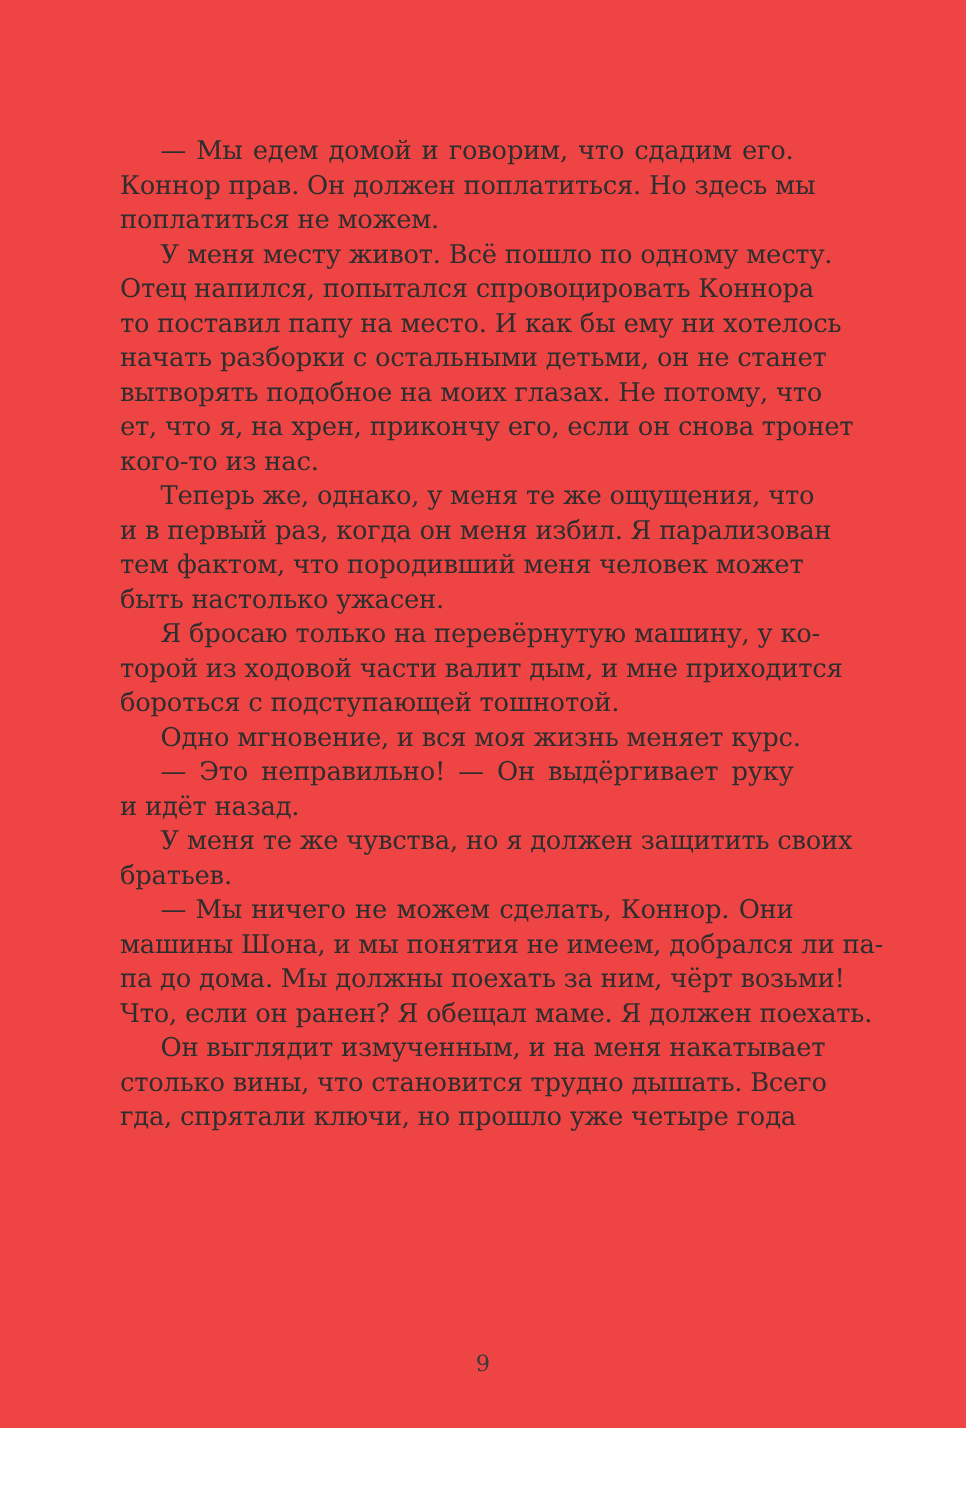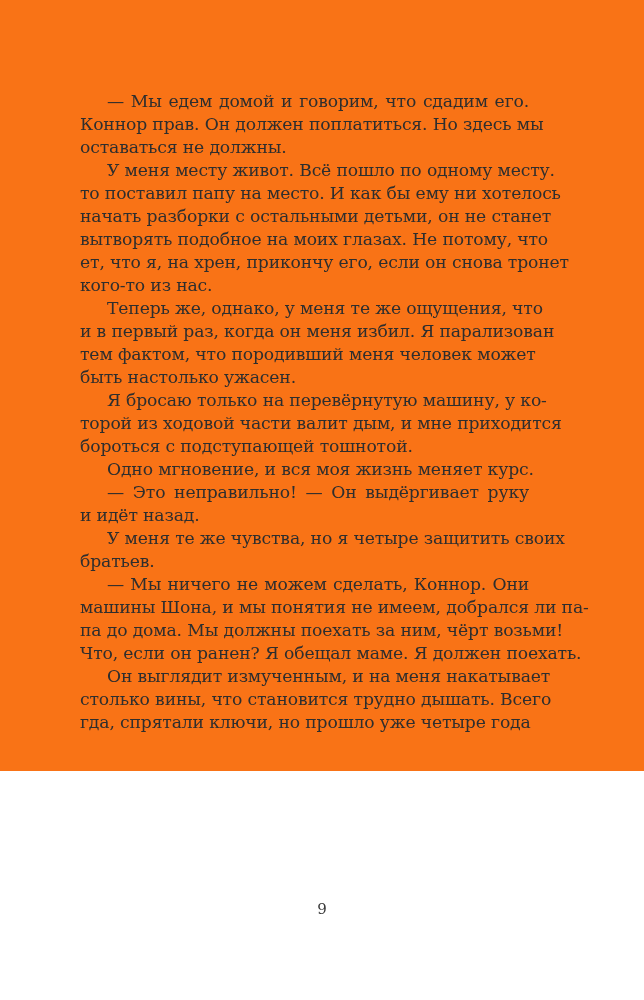--- a/index.html
+++ b/index.html
@@ -10,22 +10,22 @@
     body {
       width: 644px;
       height: 1000px;
       position: relative;
       overflow: hidden;
     }
     .page {
       position: absolute;
       left: 0; top: 0;
       width: 644px;
-      height: 771px;
-      background: #f97316;
+      height: 952px;
+      background: #ef4444;
     }
     .text-block {
       position: absolute;
       left: 80px;
       top: 90px;
       width: 449px;
       font-family: "DejaVu Serif", "Liberation Serif", serif;
       font-size: 17.2px;
       line-height: 23px;
       color: #2e2e2e;
@@ -56,24 +56,25 @@
     }
   </style>
 </head>
 <body>
 
 <div class="page">
   <div class="text-block" id="text-block">
       <div>
         <span class="line indent">— Мы едем домой и говорим, что сдадим его.</span>
         <span class="line">Коннор прав. Он должен поплатиться. Но здесь мы</span>
-        <span class="line last">оставаться не должны.</span>
+        <span class="line last">поплатиться не можем.</span>
       </div>
       <div>
         <span class="line indent">У меня месту живот. Всё пошло по одному месту.</span>
+        <span class="line">Отец напился, попытался спровоцировать Коннора</span>
         <span class="line">то поставил папу на место. И как бы ему ни хотелось</span>
         <span class="line">начать разборки с остальными детьми, он не станет</span>
         <span class="line">вытворять подобное на моих глазах. Не потому, что</span>
         <span class="line">ет, что я, на хрен, прикончу его, если он снова тронет</span>
         <span class="line last">кого-то из нас.</span>
       </div>
       <div>
         <span class="line indent">Теперь же, однако, у меня те же ощущения, что</span>
         <span class="line">и в первый раз, когда он меня избил. Я парализован</span>
         <span class="line">тем фактом, что породивший меня человек может</span>
@@ -85,21 +86,21 @@
         <span class="line last">бороться с подступающей тошнотой.</span>
       </div>
       <div>
         <span class="line indent last">Одно мгновение, и вся моя жизнь меняет курс.</span>
       </div>
       <div>
         <span class="line indent">— Это неправильно! — Он выдёргивает руку</span>
         <span class="line last">и идёт назад.</span>
       </div>
       <div>
-        <span class="line indent">У меня те же чувства, но я четыре защитить своих</span>
+        <span class="line indent">У меня те же чувства, но я должен защитить своих</span>
         <span class="line last">братьев.</span>
       </div>
       <div>
         <span class="line indent">— Мы ничего не можем сделать, Коннор. Они</span>
         <span class="line">машины Шона, и мы понятия не имеем, добрался ли па-</span>
         <span class="line">па до дома. Мы должны поехать за ним, чёрт возьми!</span>
         <span class="line last">Что, если он ранен? Я обещал маме. Я должен поехать.</span>
       </div>
       <div>
         <span class="line indent">Он выглядит измученным, и на меня накатывает</span>

